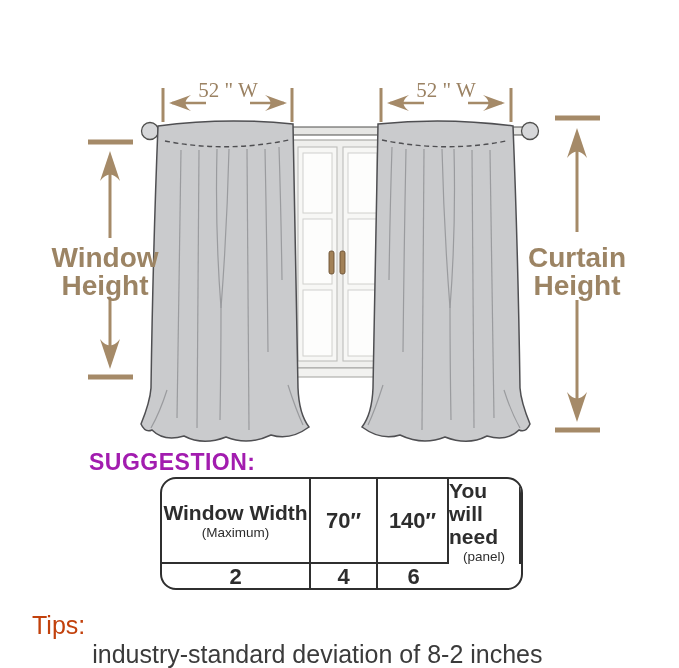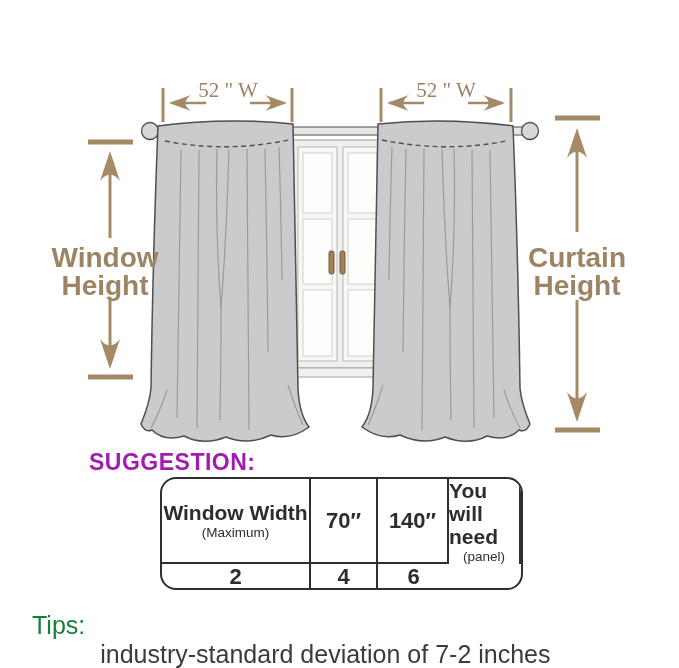--- a/index.html
+++ b/index.html
@@ -32,21 +32,21 @@
   }
   .cell.last-col{border-right:none;}
   .cell.last-row{border-bottom:none;}
   .cell .main{font-size:21px;font-weight:bold;line-height:1.1;}
   .cell .sub{font-size:13.5px;margin-top:1px;}
   .cell .value{font-size:22px;font-weight:600;}
   .tips{
     position:absolute;left:32px;top:611px;display:flex;align-items:flex-start;
     font-size:25px;color:#3b3b3b;
   }
-  .tips-label{color:#15803d;margin-right:15px;white-space:nowrap;}
+  .tips-label{color:#c2410c;margin-right:7px;white-space:nowrap;}
   .tips-body{line-height:1.17;}
   text{user-select:none;}
 </style>
 </head>
 <body>
 
 <div class="page">
 
 
   <svg class="diagram-svg" width="679" height="382" viewBox="0 70 679 382" xmlns="http://www.w3.org/2000/svg">
@@ -178,17 +178,17 @@
     </div>
     <div class="cell last-col last-row">
       <div class="value">6</div>
     </div>
   </div>
 
   <div class="tips">
     <span class="tips-label">Tips:</span>
     <span class="tips-body">
       <br>
-      <span>industry-standard deviation of 7-2 inches</span>
+      <span>industry-standard deviation of 8-2 inches</span>
     </span>
   </div>
 
 </div>
 
 </body></html>

